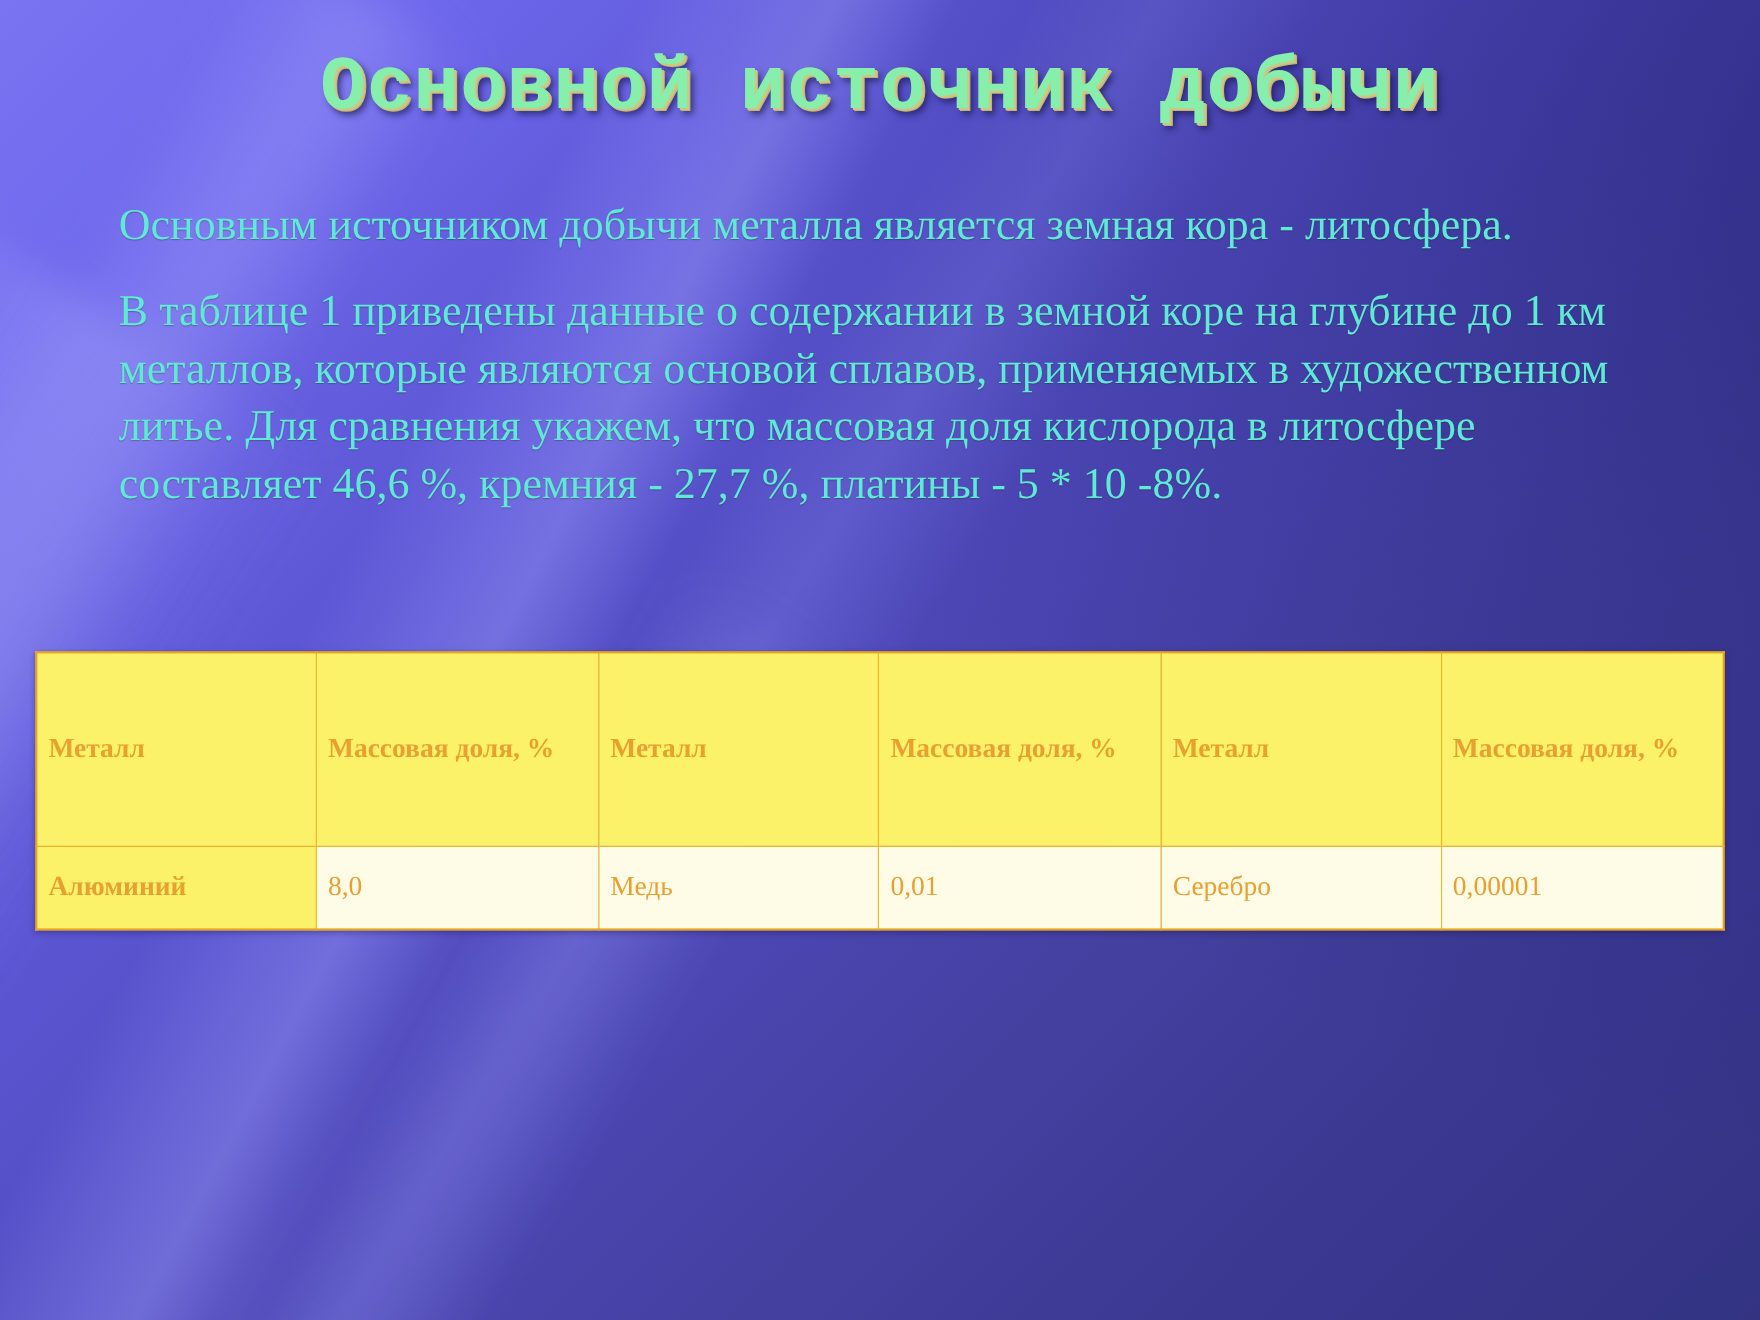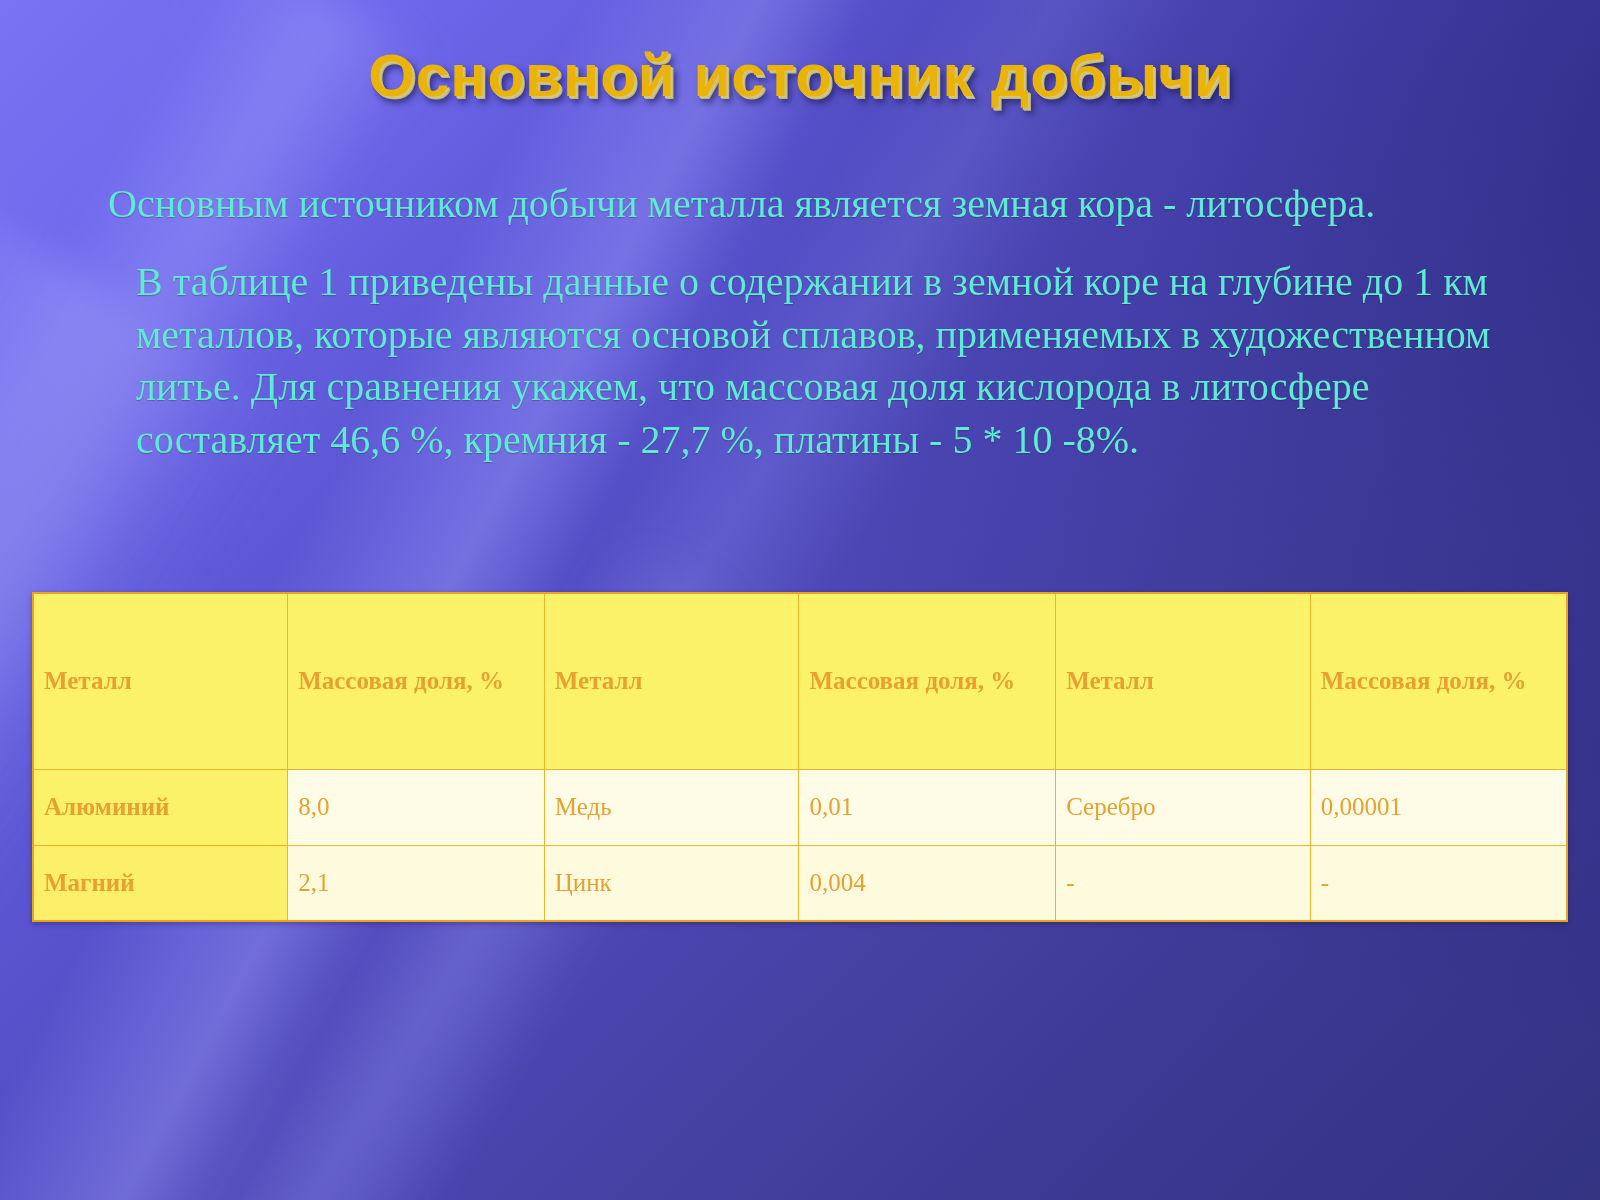--- a/index.html
+++ b/index.html
@@ -93,47 +93,47 @@
 
   
   #title-wrap {
     position:absolute;
     left:0; top:46px;
     width:1600px;
     text-align:center;
   }
   #slide-title {
     display:inline-block;
-    font-family:Liberation Sans, sans-serif;
+    font-family:Liberation Mono, monospace;
     font-weight:bold;
-    font-size:60px;
+    font-size:69px;
     line-height:1.0;
     letter-spacing:1px;
-    color:#eab308;
+    color:#86efac;
     text-shadow:
        2px 2px 0   #cfc684,
        3px 3px 0   #bdb478,
        5px 6px 7px rgba(20,18,70,0.70);
     white-space:nowrap;
   }
 
   
   #body-text {
     position:absolute;
     left:108px; top:178px;
     width:1400px;
   }
   .para {
     color:#5eead4;
     font-family:"Liberation Serif", serif;
     font-size:40px;
     line-height:1.31;
     text-shadow:0 1px 1px rgba(40,30,0,0.30);
   }
-  #para-2 { margin-top:26px;margin-left:28px; }
+  #para-2 { margin-top:26px; }
 
   
   #data-table-wrap {
     position:absolute;
     left:32px; top:592px;
     width:1536px;
   }
   table#data-table {
     width:100%;
     border-collapse:collapse;
@@ -221,23 +221,15 @@
     </thead>
     <tbody id="table-body">
       <tr class="data-row">
         <td class="metal-cell">Алюминий</td>
         <td class="value-cell">8,0</td>
         <td class="value-cell">Медь</td>
         <td class="value-cell">0,01</td>
         <td class="value-cell">Серебро</td>
         <td class="value-cell">0,00001</td>
       </tr>
-      <tr class="data-row alt">
-        <td class="metal-cell">Магний</td>
-        <td class="value-cell">2,1</td>
-        <td class="value-cell">Цинк</td>
-        <td class="value-cell">0,004</td>
-        <td class="value-cell">-</td>
-        <td class="value-cell">-</td>
-      </tr>
     </tbody>
   </table>
 </div>
 
 </body></html>

